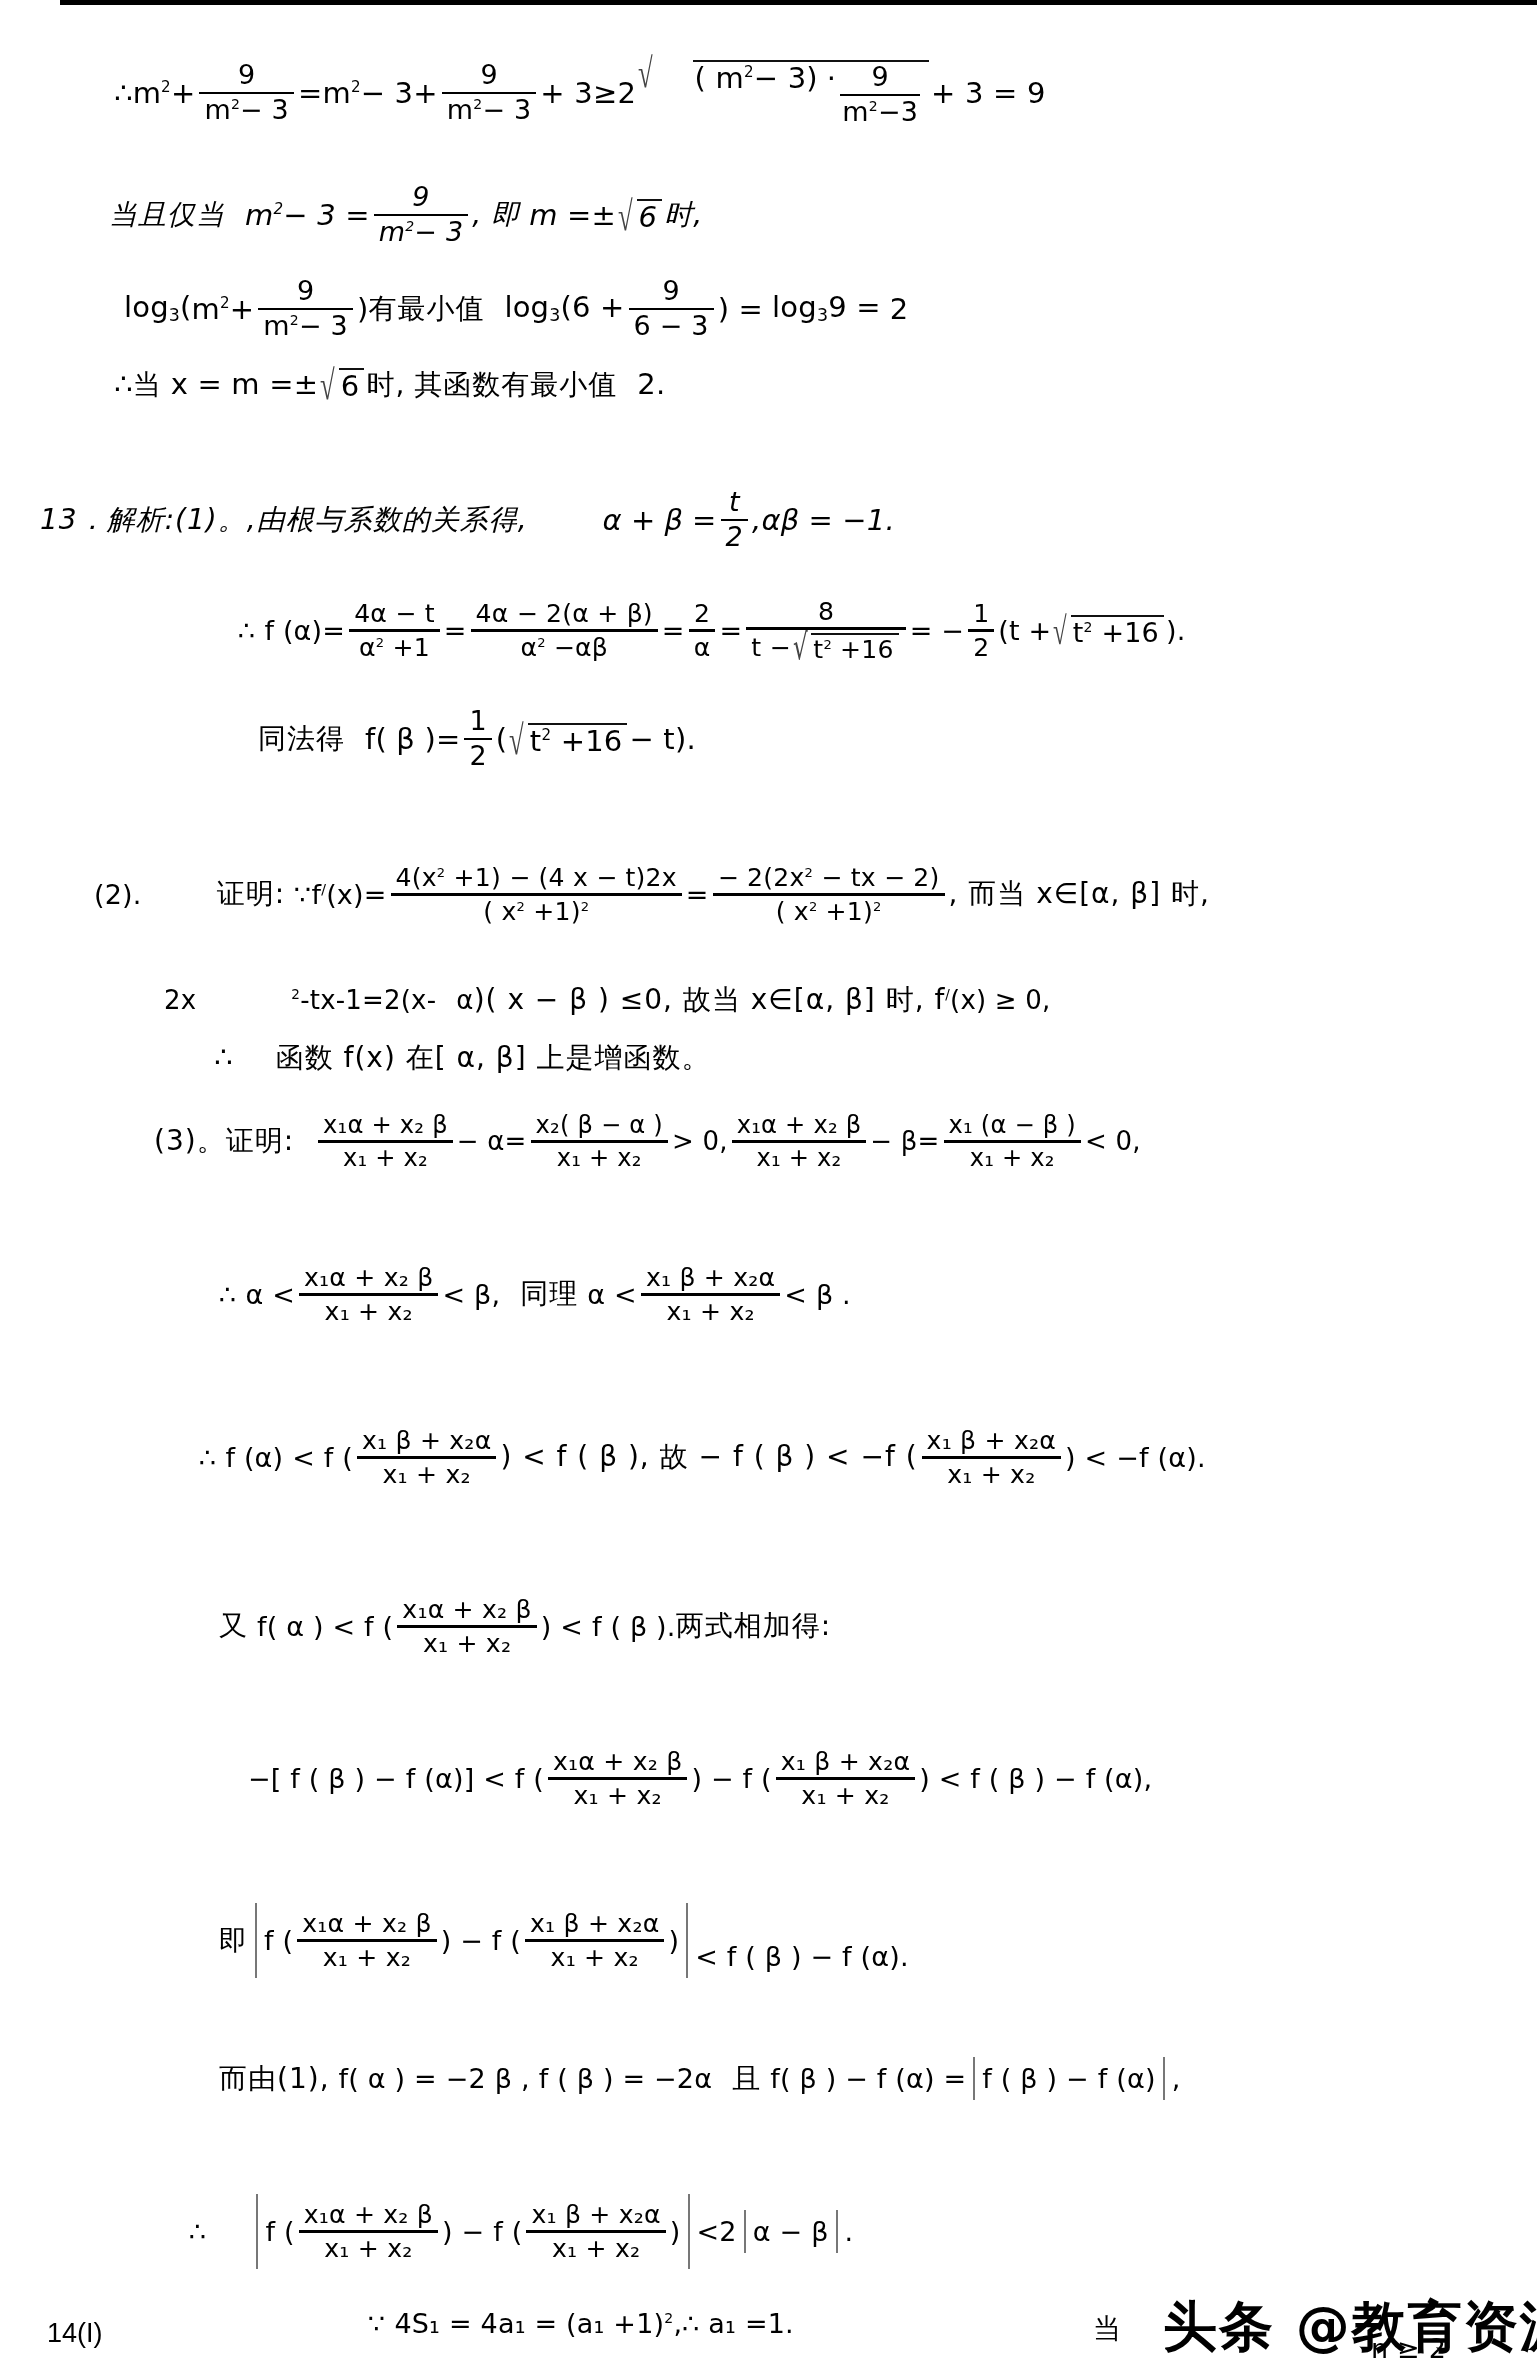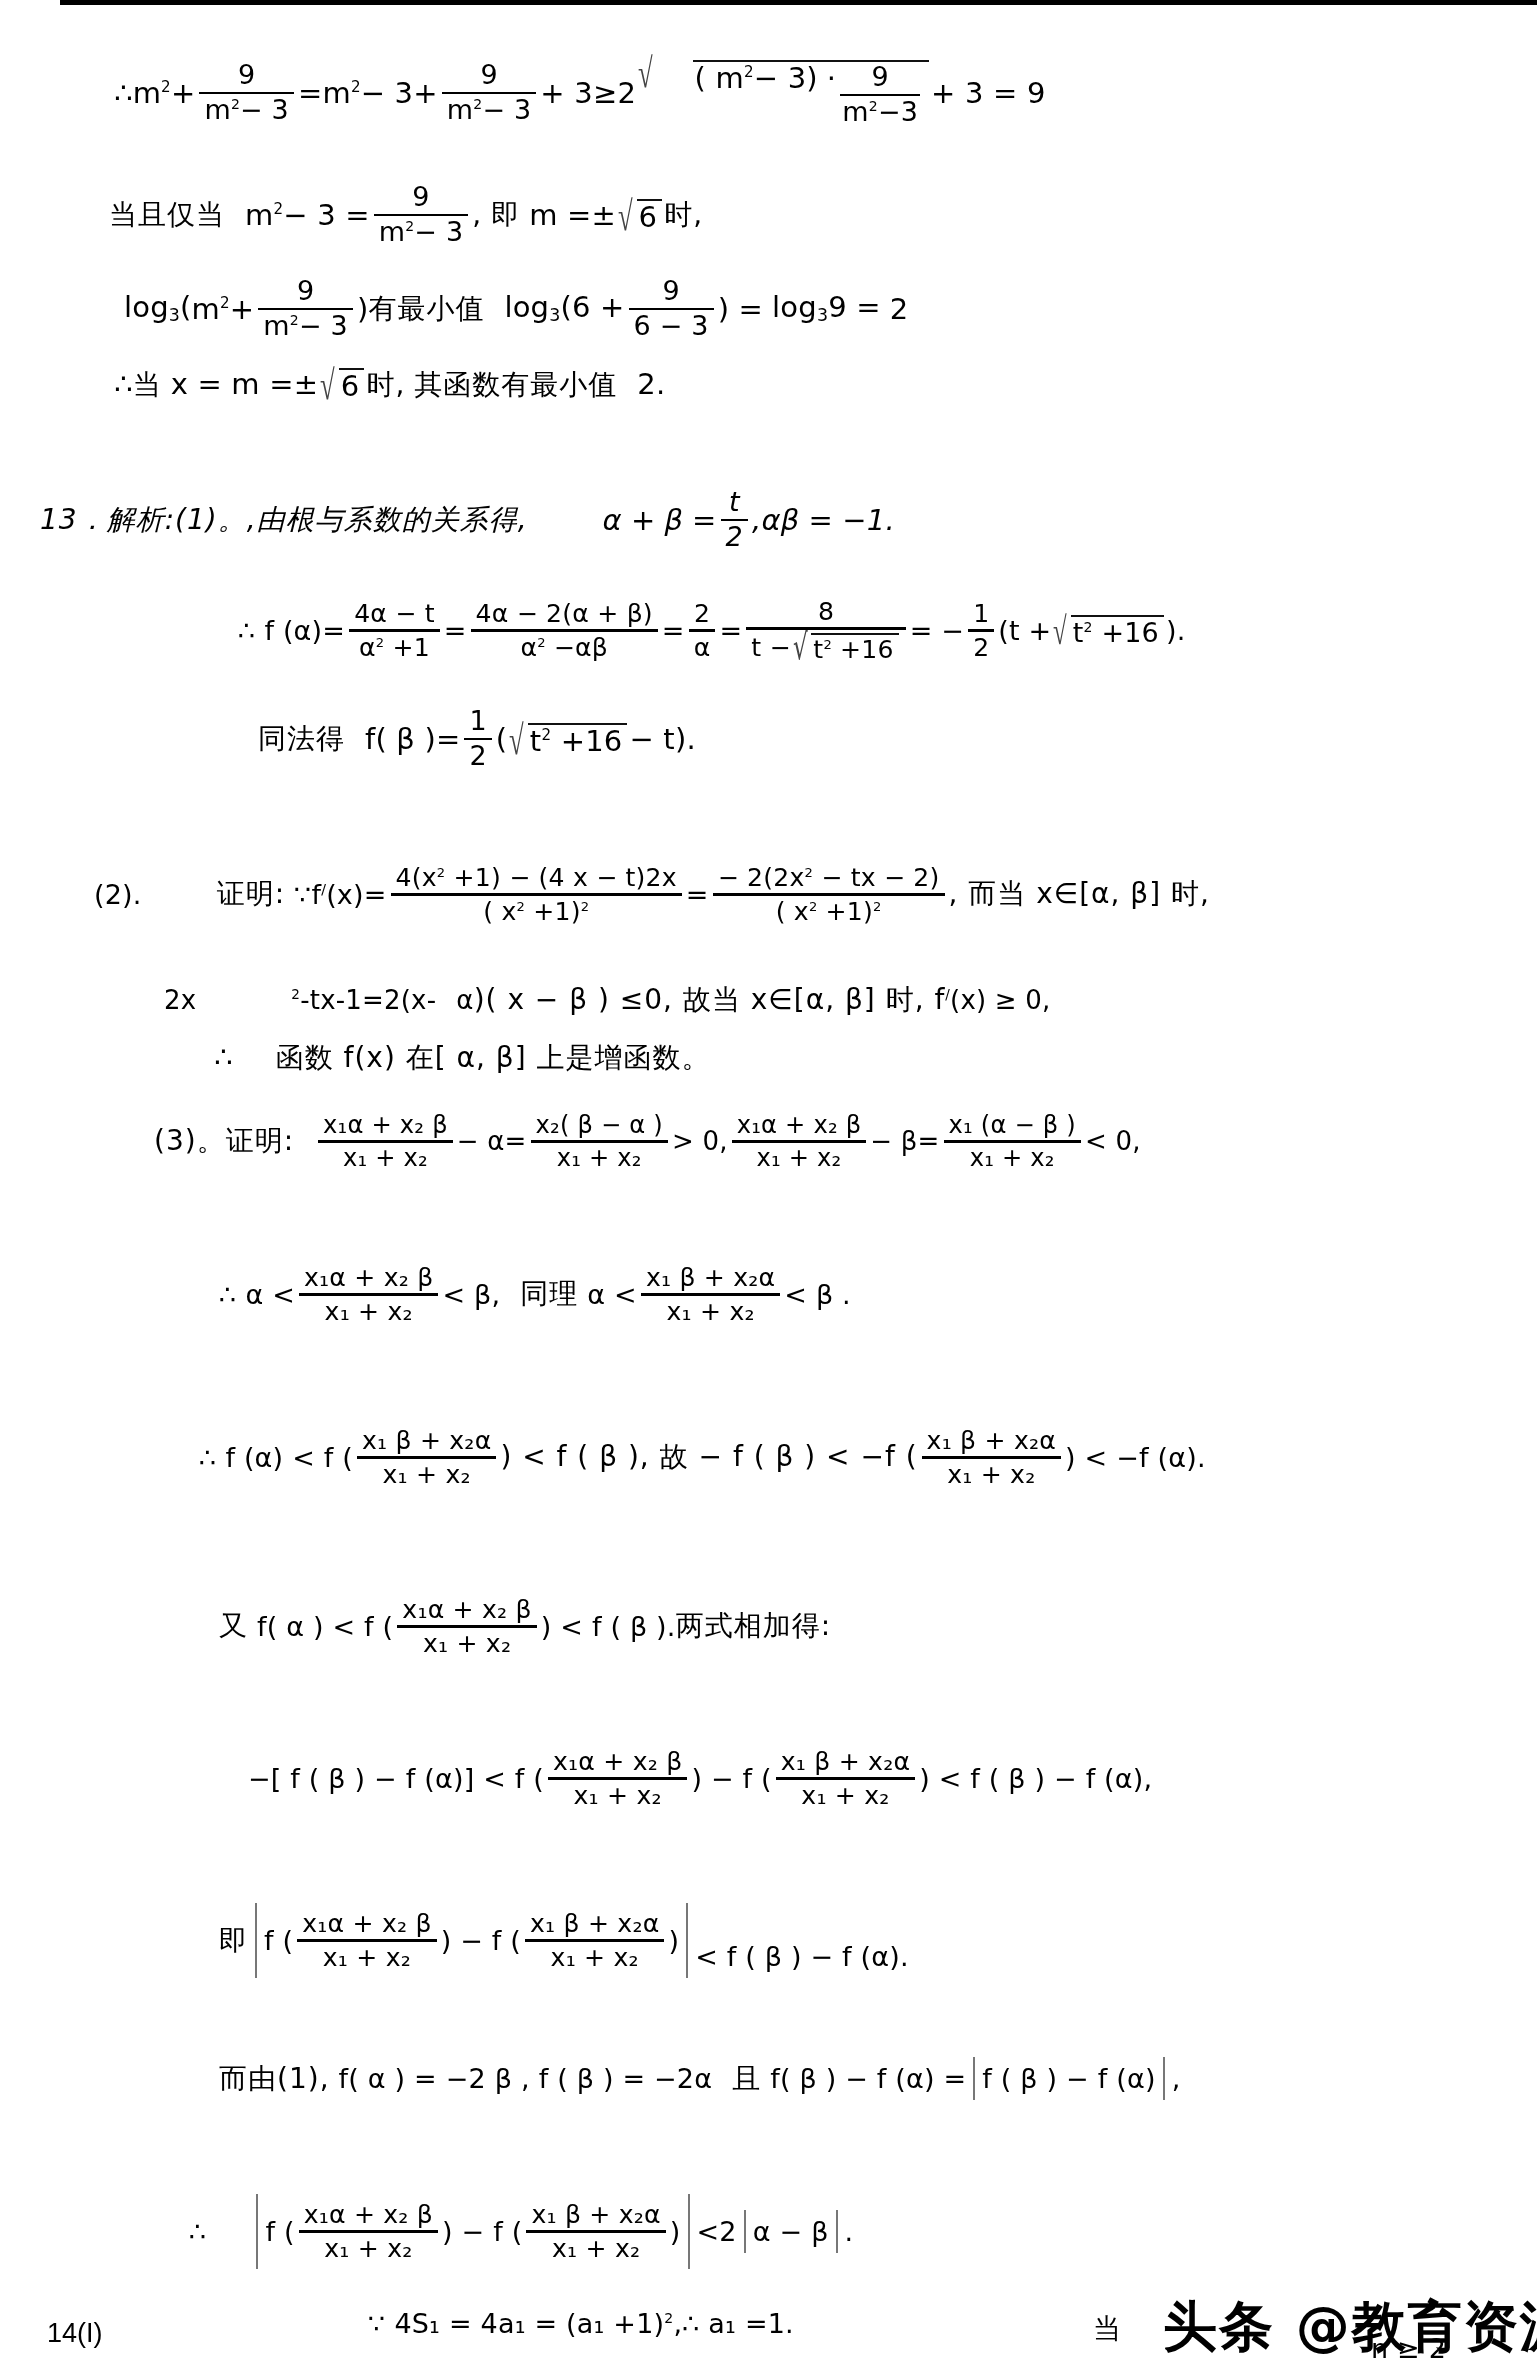--- a/index.html
+++ b/index.html
@@ -160,21 +160,21 @@
         <span class="frac tight">
           <span class="num mathsans">9</span>
           <span class="bar"></span>
           <span class="den mathsans">m<sup class="sm">2</sup>−3</span>
         </span>
       </span>
     </span>
     <span class="mathsans">+ 3 = 9</span>
   </div>
 
-  <div class="line" style="left:109px; top:184px;">
+  <div class="line" style="left:109px; top:184px;font-style:italic;">
     <span class="cn">当且仅当</span>
     <span class="gap-m"></span>
     <span class="mathsans">m<sup class="sm">2</sup>− 3 =</span>
     <span class="frac">
       <span class="num mathsans">9</span>
       <span class="bar"></span>
       <span class="den mathsans">m<sup class="sm">2</sup>− 3</span>
     </span>
     <span class="cn">,</span>
     <span class="gap-s"></span>

